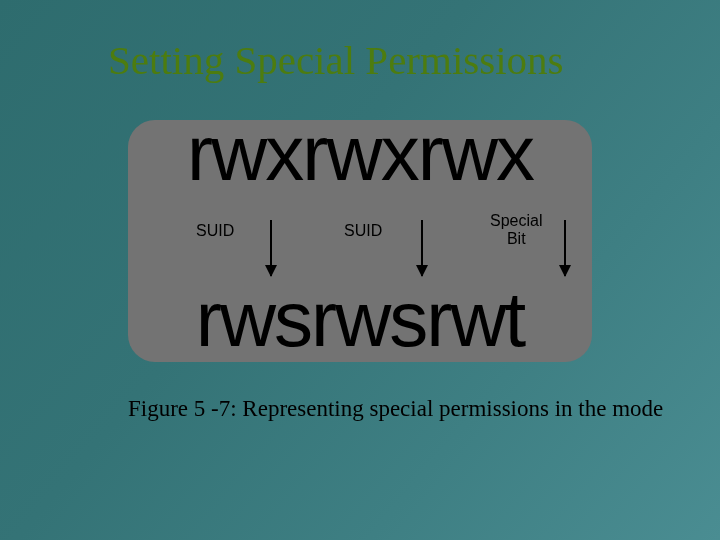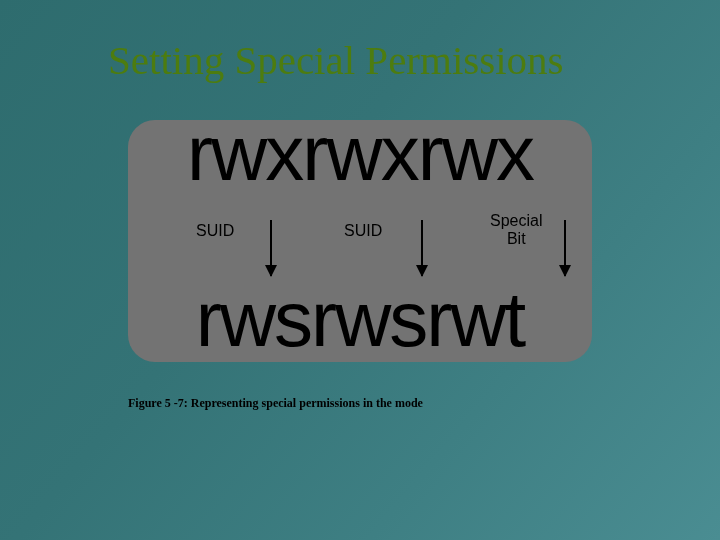--- a/index.html
+++ b/index.html
@@ -111,23 +111,22 @@
     line-height: 1;
   }
   .perm-bot .grp {
     display: inline-block;
     padding: 0 0px;
   }
   .caption {
     position: absolute;
     top: 396px;
     left: 128px;
-    font-size: 12px;
+    font-size: 23px;
     color: #000;
-    font-weight: bold;
   }
 </style>
 </head>
 <body>
 
 <div class="slide">
 
   <div class="title">Setting Special Permissions</div>
 
   <div class="figure">

